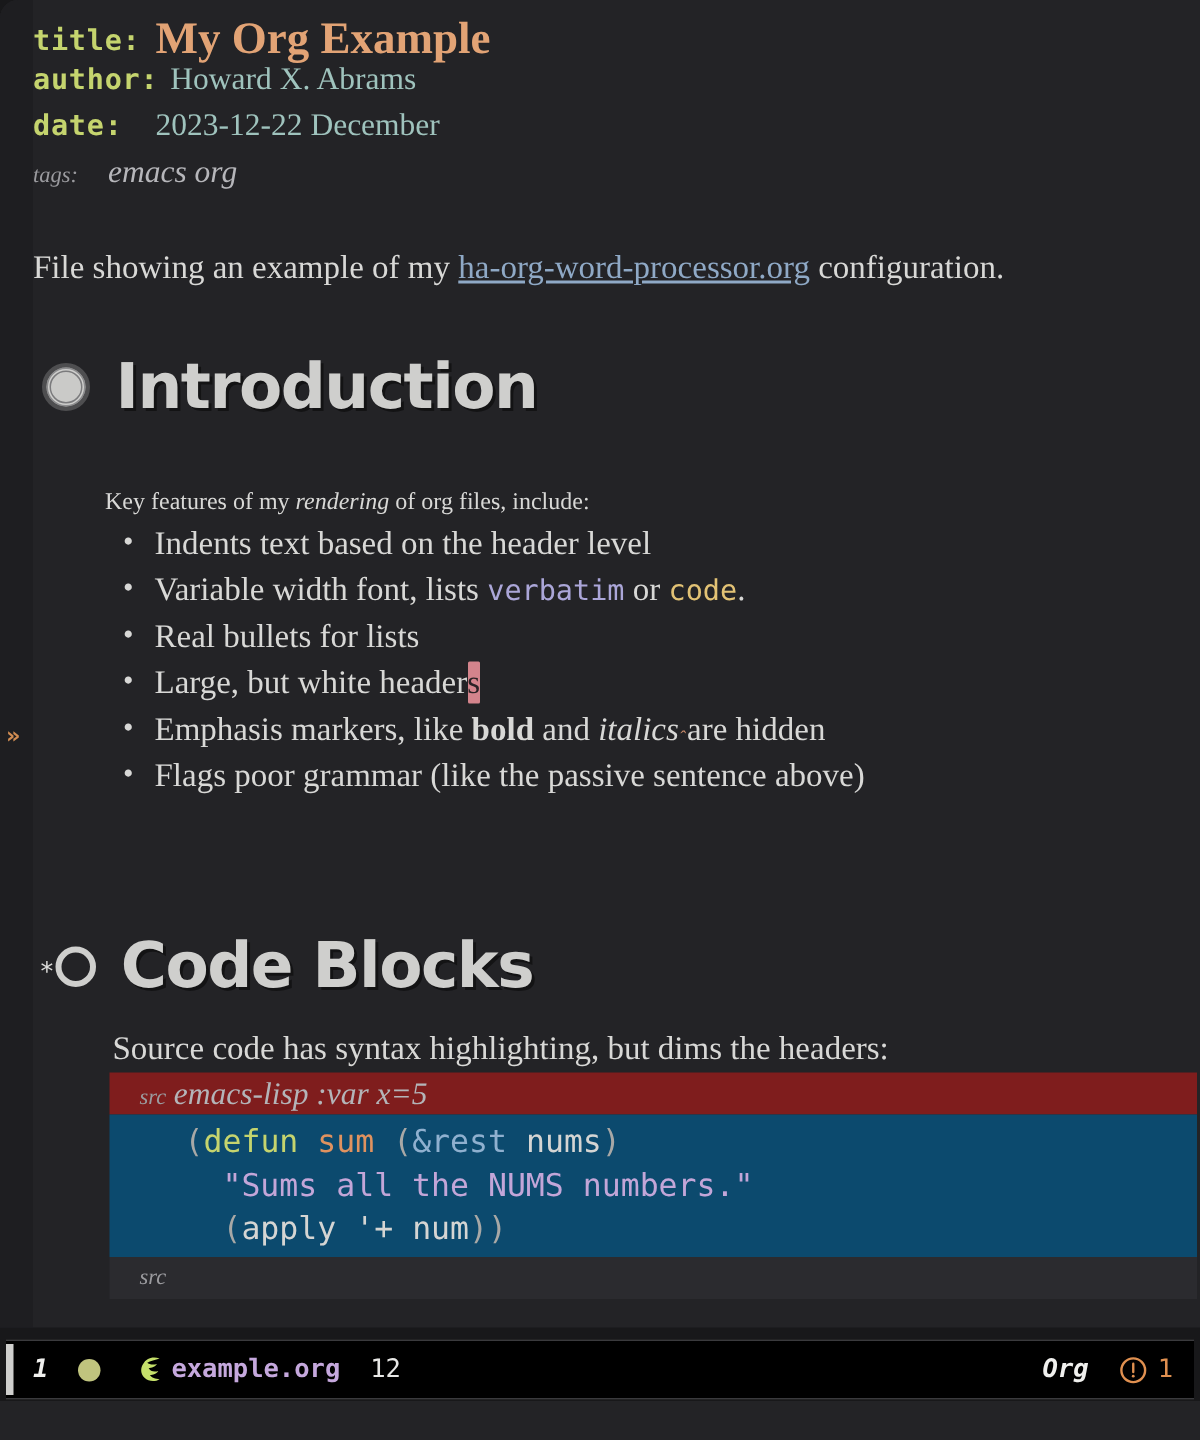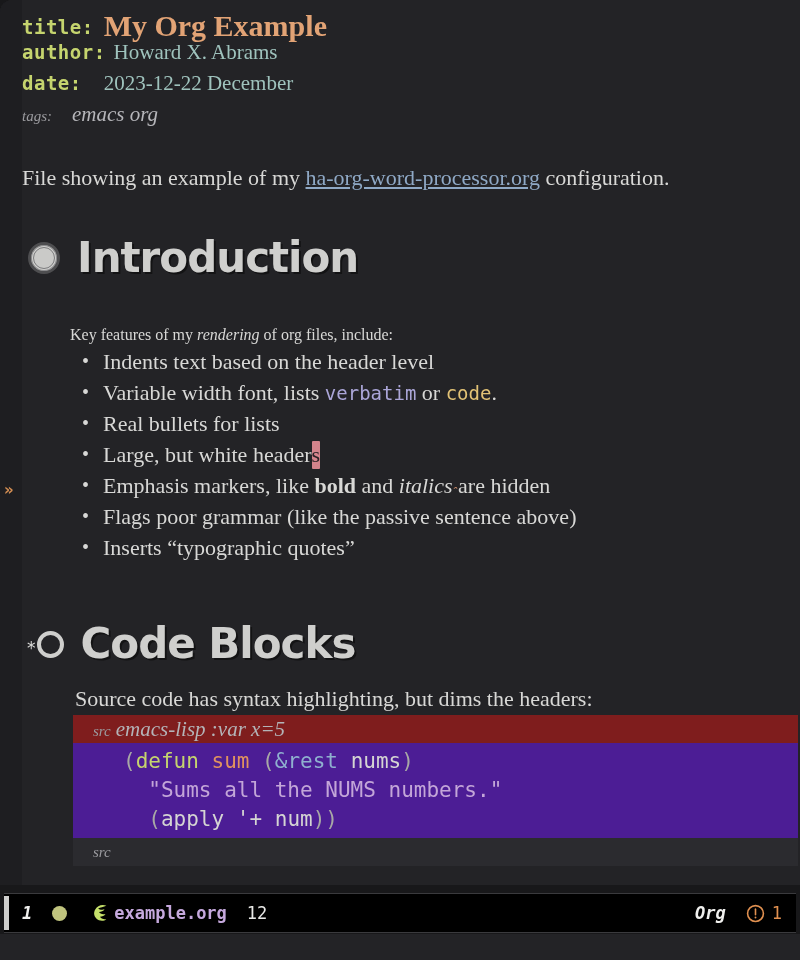--- a/index.html
+++ b/index.html
@@ -276,21 +276,21 @@
     color: #9b9b9f;
   }
   .src-args {
     font-family: "Liberation Serif", serif;
     font-style: italic;
     font-size: 21px;
     color: #b4b4b8;
     margin-left: 5px;
   }
   .code-area {
-    background: #4c1d95;
+    background: #0c4a6e;
     width: 725px;
     margin-left: -2px;
     padding: 4px 0 4px 0;
   }
   .code-line {
     font-family: "DejaVu Sans Mono", monospace;
     font-size: 21px;
     line-height: 29px;
     color: #d5d5d3;
     white-space: pre;
@@ -461,23 +461,20 @@
           </li>
 
           <li>
             <span>Emphasis markers, like </span><span class="bold">bold</span><span> and </span><span class="ital grammar-mark">italics</span><span> are hidden</span>
           </li>
 
           <li>
             <span>Flags poor grammar (like the passive sentence above)</span>
           </li>
 
-          <li>
-            <span>Inserts “typographic quotes”</span>
-          </li>
 
         </ul>
       </div>
 
       <div id="h-code-blocks" class="heading">
         <span class="h2-star">*</span>
         <span class="h2-bullet"></span>
         <span class="heading-text">Code Blocks</span>
       </div>
 

